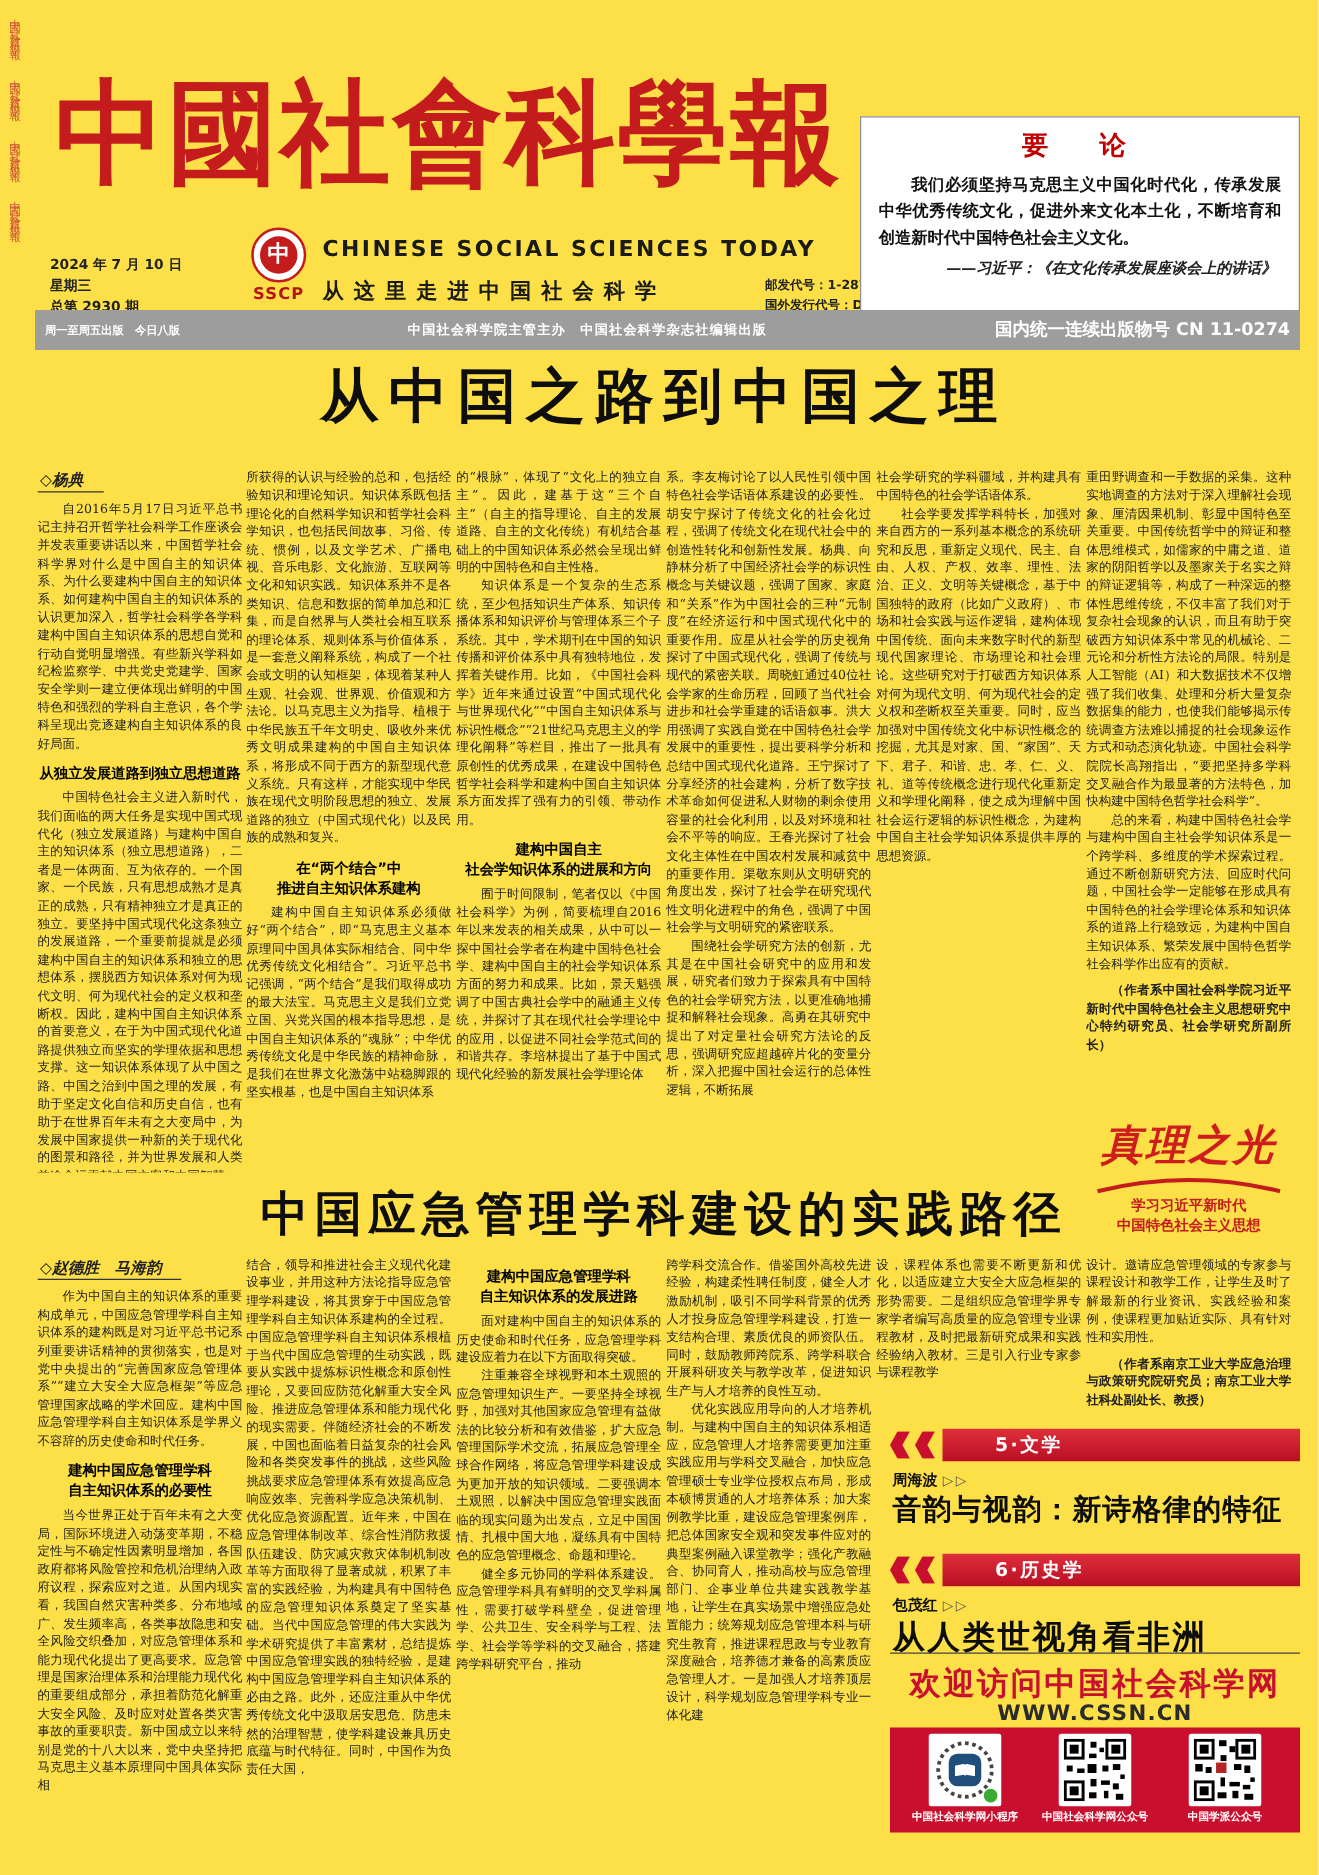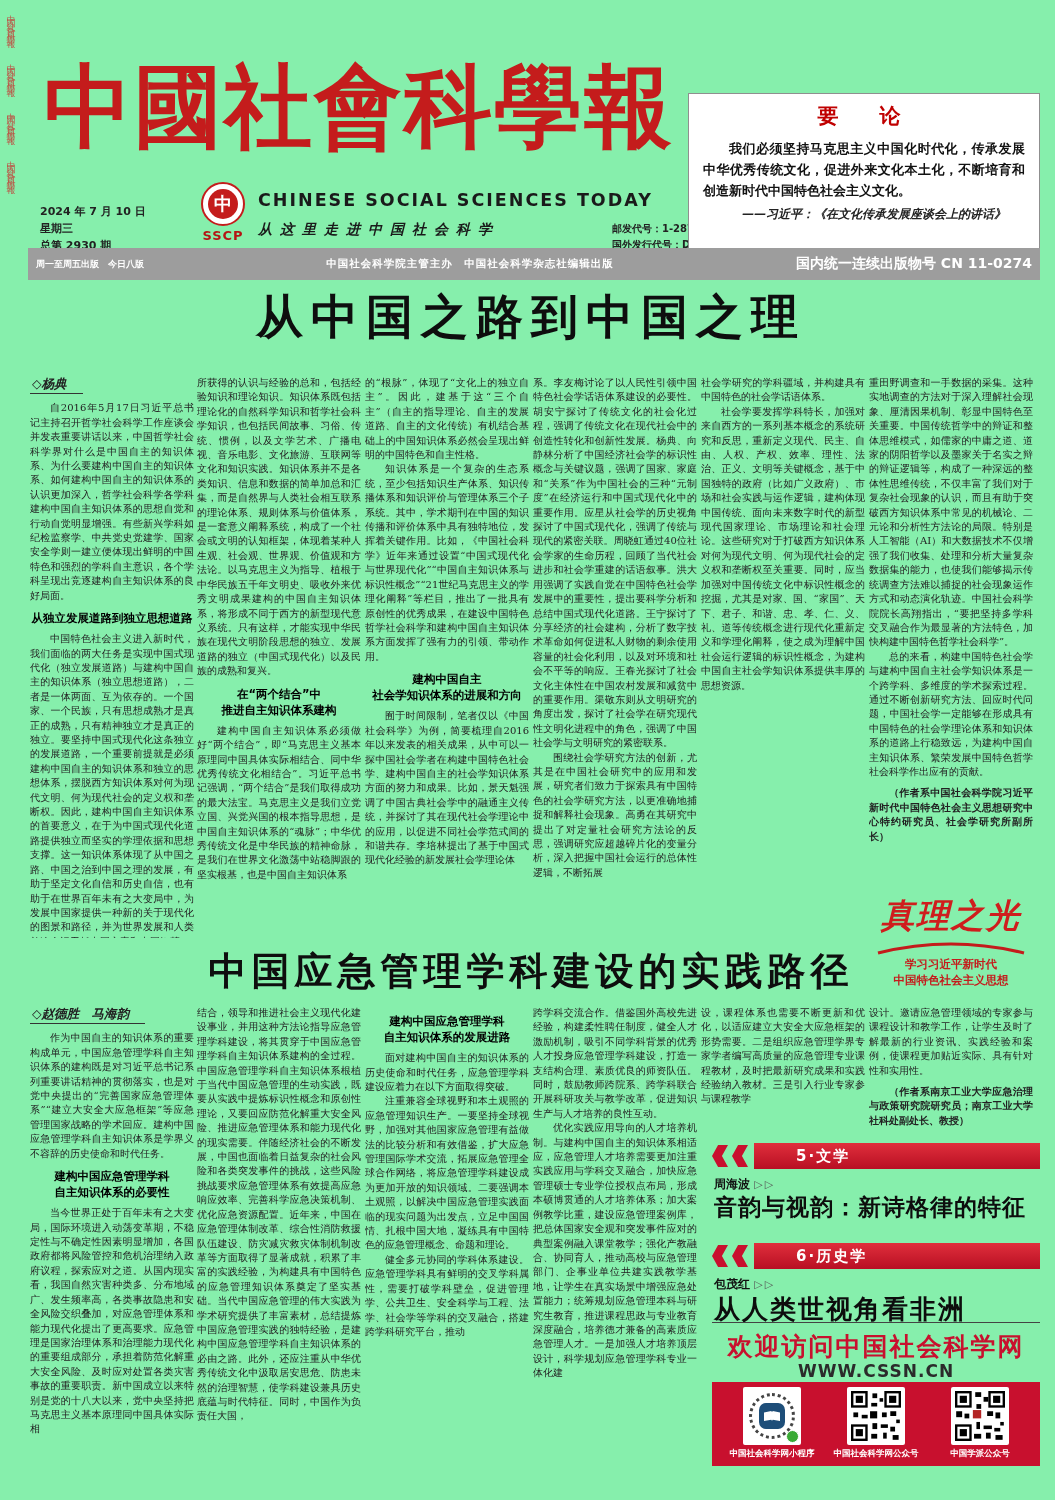--- a/index.html
+++ b/index.html
@@ -1,16 +1,16 @@
 <!DOCTYPE html>
 <html><head>
 <meta charset="utf-8">
 <style>
   html,body{margin:0;padding:0;background:#ffffff;}
-  .page{position:relative;width:1055px;height:1500px;background:#86efac;overflow:hidden;
+  .page{position:relative;width:1055px;height:1500px;background:#fde047;overflow:hidden;
         font-family:"DejaVu Serif",serif;color:#1c1c1c;}
   .page *{box-sizing:border-box;}
 
   
   .spine{position:absolute;left:4px;top:8px;height:548px;writing-mode:vertical-rl;
          font-size:9px;letter-spacing:4px;color:#c43b35;opacity:.85;}
 
   
   .mast-title{position:absolute;left:44px;top:58px;width:650px;font-size:88px;line-height:1.1;
               font-weight:900;color:#c41c1c;letter-spacing:2px;font-family:"DejaVu Serif",serif;
@@ -19,32 +19,32 @@
               font-family:"DejaVu Sans",sans-serif;color:#222;}
   .logo{position:absolute;left:197px;top:182px;width:52px;text-align:center;}
   .logo .ring{width:44px;height:44px;margin:0 auto;border:2px solid #c41c1c;border-radius:50%;
               display:flex;align-items:center;justify-content:center;background:#fff;}
   .logo .core{width:30px;height:30px;background:#c41c1c;border-radius:50%;color:#fff;
               font-size:18px;font-weight:700;line-height:30px;text-align:center;font-family:"DejaVu Sans",sans-serif;}
   .logo .sscp{font-family:"DejaVu Sans",sans-serif;font-weight:800;color:#b51414;font-size:13px;
               letter-spacing:1px;margin-top:2px;}
   .eng-block{position:absolute;left:258px;top:190px;font-family:"DejaVu Sans",sans-serif;color:#1a1a1a;}
   .eng-title{font-size:17.5px;font-weight:800;letter-spacing:2px;}
-  .slogan{font-size:14px;font-weight:800;letter-spacing:8px;margin-top:11px;font-style:italic;}
+  .slogan{font-size:17px;font-weight:800;letter-spacing:8px;margin-top:11px;}
   .postal{position:absolute;left:612px;top:221px;font-size:10px;font-weight:700;line-height:1.6;
           font-family:"DejaVu Sans",sans-serif;color:#222;}
 
   
   .yaolun{position:absolute;left:688px;top:93px;width:352px;height:160px;border:1.5px solid #8f8f8f;
           background:#fff;padding:6px 14px 0;}
   .yaolun h2{margin:2px 0 8px;text-align:center;color:#c00000;font-size:21px;letter-spacing:10px;
              font-family:"DejaVu Sans",sans-serif;font-weight:900;}
   .yaolun .body{font-size:13px;font-weight:700;line-height:1.62;text-align:justify;text-indent:2em;
                 color:#111;margin:0;}
-  .yaolun .attr{margin:5px 19px 0 0;text-align:right;font-size:12px;font-style:italic;font-weight:600;
+  .yaolun .attr{margin:5px 4px 0 0;text-align:right;font-size:12px;font-style:italic;font-weight:600;
                 color:#222;}
 
   
   .infobar{position:absolute;left:28px;top:248px;width:1012px;height:15px;background:#9d9d9d;
            display:flex;align-items:center;justify-content:space-between;color:#fff;
            padding:16px 8px;font-weight:700;}
   .infobar .l{font-size:9px;}
   .infobar .c{font-size:10.5px;letter-spacing:1px;}
   .infobar .r{font-size:14px;font-family:"DejaVu Sans",sans-serif;}
 

